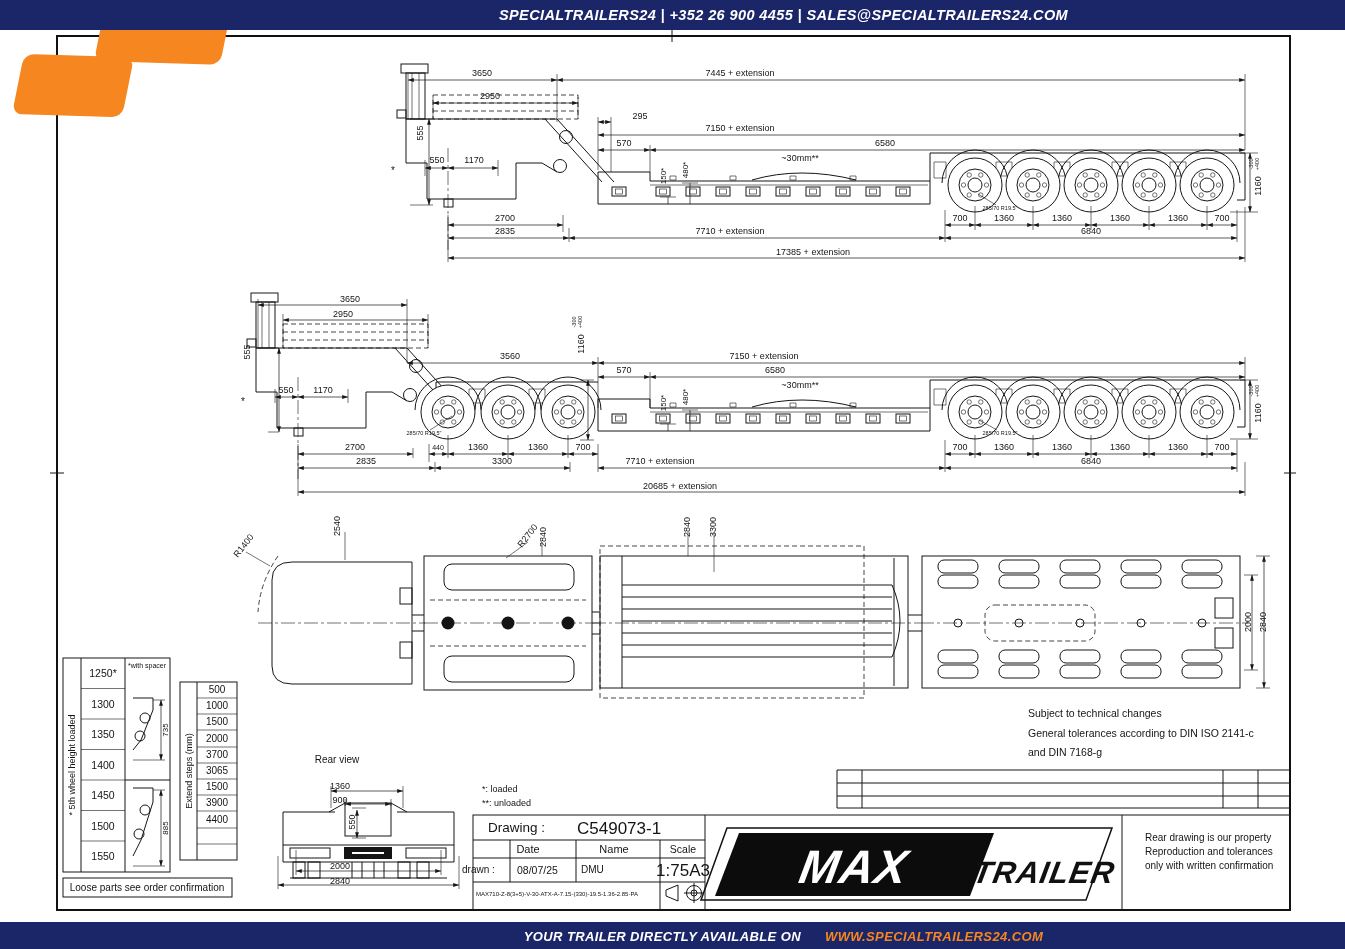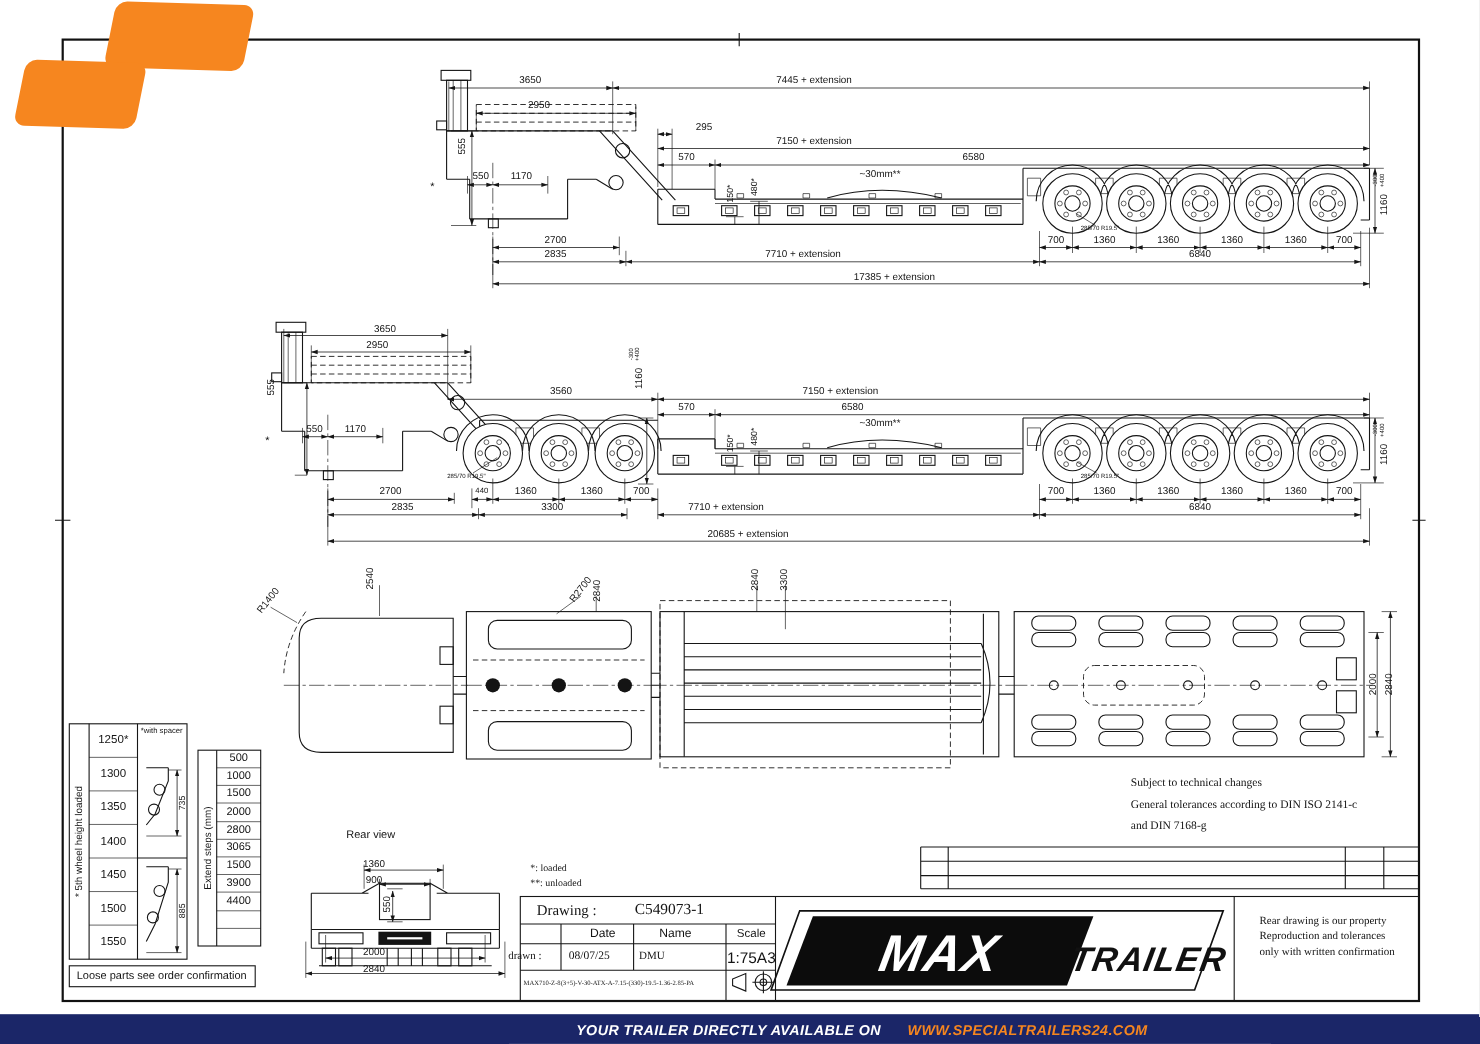--- a/index.html
+++ b/index.html
@@ -15,26 +15,26 @@
   .link-orange{font-weight:bold;margin-left:20px;}
   svg{position:absolute;left:0;top:0;}
   svg .ln{fill:none;stroke:#161616;stroke-width:1;}
   svg .lt{fill:none;stroke:#161616;stroke-width:.6;}
   svg .d{stroke:#161616;stroke-width:.7;fill:none;}
   svg .ds{fill:none;stroke:#161616;stroke-width:.8;stroke-dasharray:5 3;}
   svg .cl{fill:none;stroke:#161616;stroke-width:.6;stroke-dasharray:14 3 3 3;}
   svg .fb{fill:#141414;stroke:none;}
   .t{position:absolute;white-space:nowrap;line-height:1;color:#141414;
      transform:translate(-50%,-50%);font-family:"Liberation Sans",sans-serif;}
-  .L{transform:translate(0,-50%);font-family:Liberation Serif, serif;}
+  .L{transform:translate(0,-50%);}
   .v{transform:translate(-50%,-50%) rotate(-90deg);}
   .r{transform:translate(-50%,-50%) rotate(-52deg);}
   .s5{font-size:5.5px;} .s6{font-size:6px;} .s7{font-size:7px;} .s8{font-size:8px;}
   .s9{font-size:9px;} .s10{font-size:10px;} .s105{font-size:10.5px;} .s11{font-size:11px;}
-  .s12{font-size:14px;} .s13{font-size:13.5px;}
+  .s12{font-size:17px;} .s13{font-size:13.5px;}
   .logo-max{position:absolute;transform:translate(-50%,-50%) skewX(-10deg);
      font-weight:bold;font-style:italic;font-size:47px;color:#fff;letter-spacing:1px;}
   .logo-trailer{position:absolute;transform:translate(-50%,-50%) skewX(-10deg);
      font-weight:bold;font-style:italic;font-size:31px;color:#111;letter-spacing:1px;}
 </style>
 </head>
 <body>
 
 <div class="page">
 
@@ -290,20 +290,23 @@
     <path class="ln" d="M666,890L678,885V901L666,896Z M684,893H704 M694,883V903"></path>
     <circle class="ln" cx="694" cy="893" r="7.5"></circle>
       <circle class="ln" cx="694" cy="893" r="3"></circle>
   </svg>
 
   <svg width="250" height="130" style="left:0;top:0;">
     <rect x="0" y="0" width="126" height="60" rx="10" fill="#f6861f" transform="matrix(1,0.03,-0.2,1,106,1)"></rect>
     <rect x="0" y="0" width="110" height="60" rx="10" fill="#f6861f" transform="matrix(1,0.03,-0.2,1,24,54)"></rect>
   </svg>
 
+  <div class="bar bar-top" style="background:#1b2668">
+    <span class="bar-text">SPECIALTRAILERS24 | +352 26 900 4455 | SALES@SPECIALTRAILERS24.COM</span>
+  </div>
   <div class="bar bar-bot" style="background:#1b2668">
     <span class="bar-text bar-text-bot"><span>YOUR TRAILER DIRECTLY AVAILABLE ON</span>&nbsp;<span class="link-orange" style="color:#f6861f">WWW.SPECIALTRAILERS24.COM</span></span>
   </div>
 
   <span class="t s9" style="left:482px;top:73px">3650</span>
   <span class="t s9" style="left:490px;top:96px">2950</span>
   <span class="t s9" style="left:740px;top:73px">7445 + extension</span>
   <span class="t s9" style="left:640px;top:116px">295</span>
   <span class="t s9" style="left:740px;top:128px">7150 + extension</span>
   <span class="t s9" style="left:624px;top:143px">570</span>
@@ -398,38 +401,38 @@
   <span class="t s105" style="left:103px;top:826px">1500</span>
   <span class="t s105" style="left:103px;top:856px">1550</span>
   <span class="t s8 v" style="left:166px;top:730px">735</span>
   <span class="t s8 v" style="left:166px;top:828px">885</span>
 
   <span class="t s9 v" style="left:189px;top:771px">Extend steps (mm)</span>
   <span class="t s10" style="left:217px;top:690px">500</span>
   <span class="t s10" style="left:217px;top:706px">1000</span>
   <span class="t s10" style="left:217px;top:722px">1500</span>
   <span class="t s10" style="left:217px;top:739px">2000</span>
-  <span class="t s10" style="left:217px;top:755px">2800</span>
+  <span class="t s10" style="left:217px;top:755px">3700</span>
   <span class="t s10" style="left:217px;top:771px">3065</span>
   <span class="t s10" style="left:217px;top:787px">1500</span>
   <span class="t s10" style="left:217px;top:803px">3900</span>
   <span class="t s10" style="left:217px;top:820px">4400</span>
 
   <span class="t s10" style="left:147px;top:888px">Loose parts see order confirmation</span>
 
   <span class="t s105 L" style="left:1028px;top:713px">Subject to technical changes</span>
   <span class="t s105 L" style="left:1028px;top:733px">General tolerances according to DIN ISO 2141-c</span>
   <span class="t s105 L" style="left:1028px;top:752px">and DIN 7168-g</span>
   <span class="t s10 L" style="left:1145px;top:838px">Rear drawing is our property</span>
   <span class="t s10 L" style="left:1145px;top:852px">Reproduction and tolerances</span>
   <span class="t s10 L" style="left:1145px;top:866px">only with written confirmation</span>
 
   <span class="t s13 L" style="left:488px;top:828px">Drawing :</span>
   <span class="t s12 L" style="left:577px;top:828px">C549073-1</span>
-  <span class="t s11" style="left:548px;top:849px">Date</span>
+  <span class="t s11" style="left:528px;top:849px">Date</span>
   <span class="t s11" style="left:614px;top:849px">Name</span>
   <span class="t s105" style="left:683px;top:849px">Scale</span>
   <span class="t s10 L" style="left:462px;top:870px">drawn :</span>
   <span class="t s105 L" style="left:517px;top:870px">08/07/25</span>
   <span class="t s10 L" style="left:581px;top:870px">DMU</span>
   <span class="t s12" style="left:683px;top:870px">1:75A3</span>
   <span class="t s6 L" style="left:476px;top:894px">MAX710-Z-8(3+5)-V-30-ATX-A-7.15-(330)-19.5-1.36-2.85-PA</span>
 
   <span class="logo-max" style="left:854px;top:866px">MAX</span>
   <span class="logo-trailer" style="left:1044px;top:873px">TRAILER</span>

